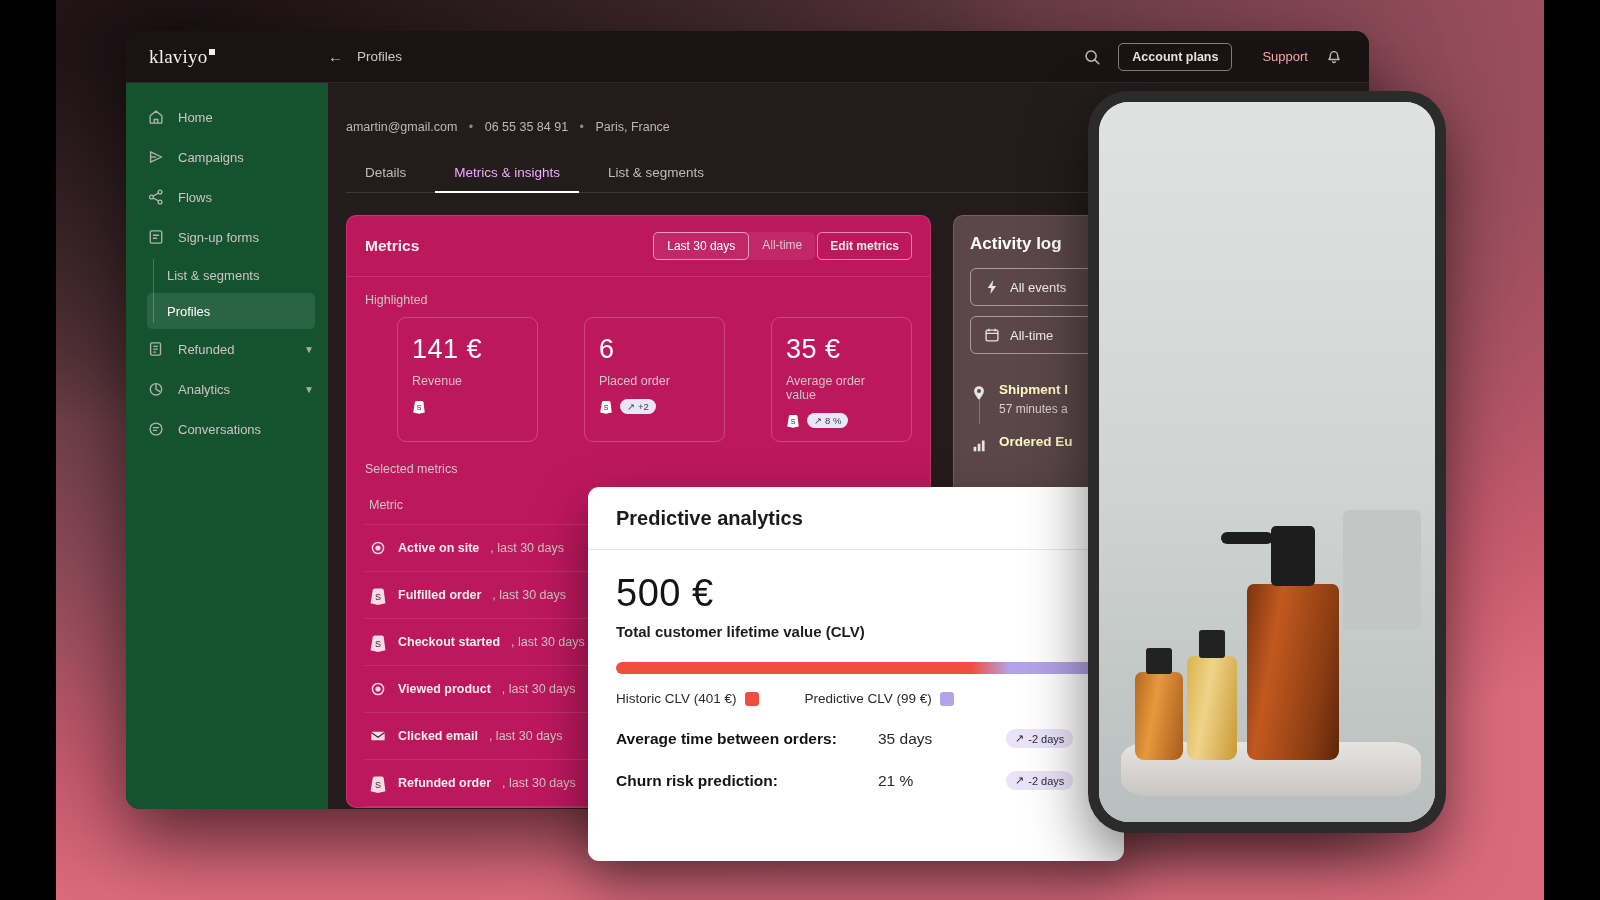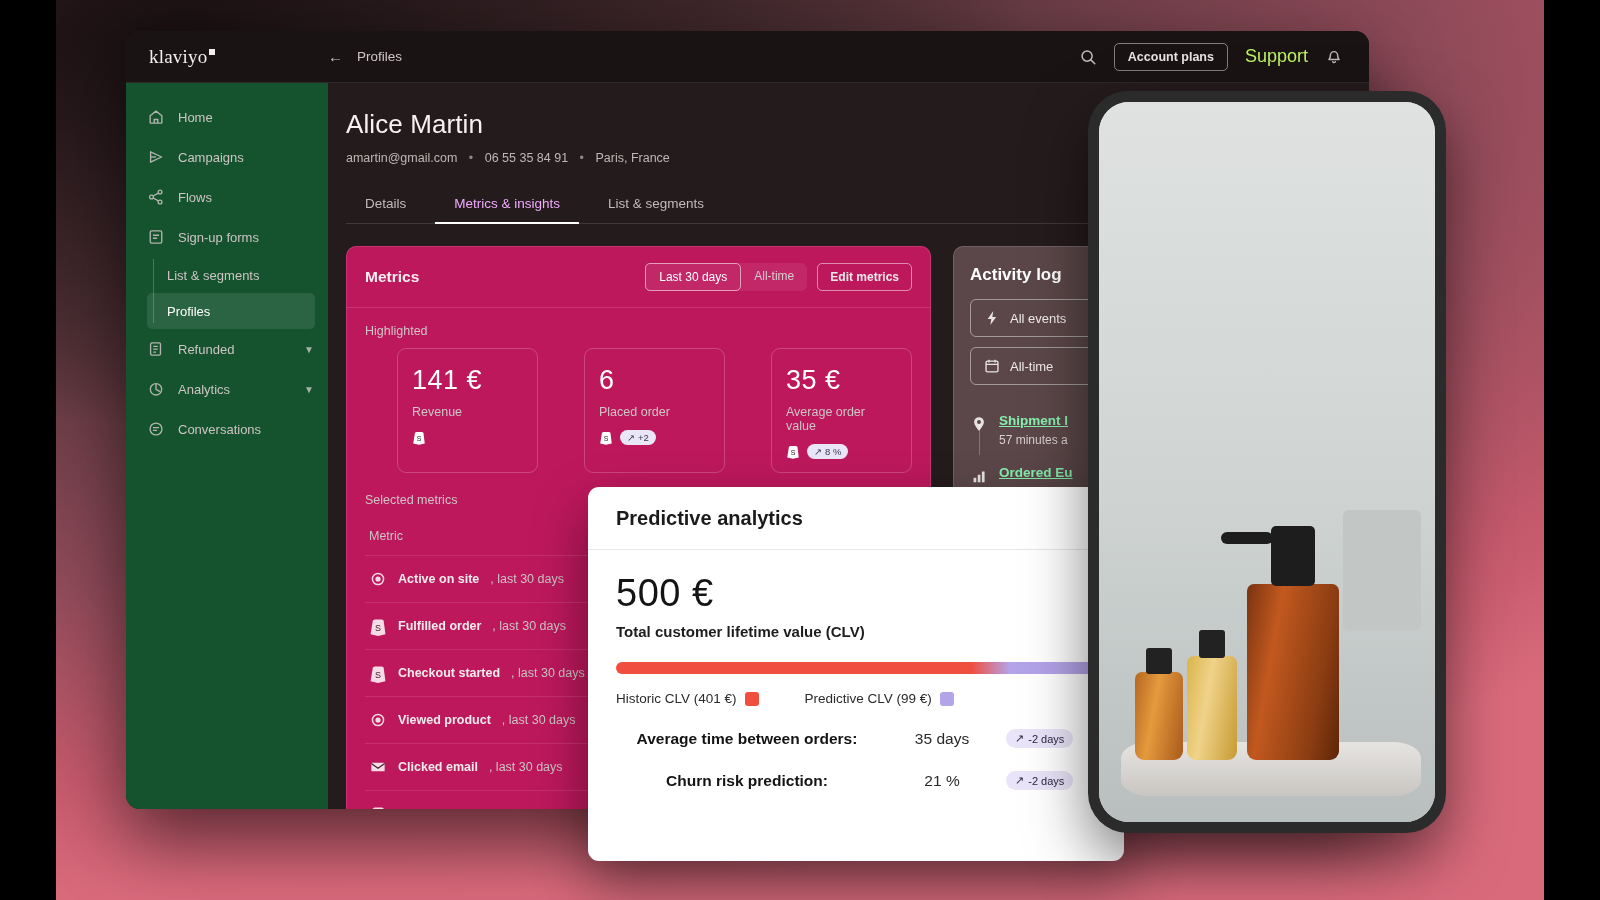--- a/index.html
+++ b/index.html
@@ -35,21 +35,21 @@
   }
   .brand .sq{ display:inline-block; width:6px; height:6px; background:#f3eeee; vertical-align:super; margin-left:2px;}
   .backnav{ display:flex; align-items:center; gap:14px; color:#cfc7c7; font-size:13.5px; }
   .backnav .arr{ font-size:15px; color:#cfc7c7; }
   .top-right{ margin-left:auto; display:flex; align-items:center; gap:17px; padding-right:26px; }
   .ic{ width:18px; height:18px; display:inline-block; opacity:.85; }
   .btn-outline{
     border:1px solid rgba(255,255,255,.45); border-radius:5px; color:#e9e3e3;
     font-size:12.5px; padding:6px 13px; font-weight:600;
   }
-  .top-link{ color:#bef264; font-size:18px; }
+  .top-link{ color:#fca5a5; font-size:13px;margin-left:13px; }
 
   .app-body{ display:flex; height:726px; }
 
   
   .side{ width:202px; background:#14532d; padding-top:14px; flex:0 0 202px; }
   .snav{ display:flex; align-items:center; gap:13px; height:40px; padding:0 14px 0 21px; color:#cdc4c4; font-size:13px; }
   .snav .chev{ margin-left:auto; font-size:10px; opacity:.8; }
   .sub-wrap{ position:relative; padding-left:21px; }
   .sub-wrap:before{ content:""; position:absolute; left:27px; top:2px; bottom:6px; width:1px; background:rgba(255,255,255,.22); }
   .ssub{ display:flex; align-items:center; height:36px; padding-left:20px; color:#cdc4c4; font-size:13px; border-radius:5px; margin-right:13px; }
@@ -64,21 +64,21 @@
   .tab{ padding:9px 19px 12px; color:#c3baba; font-size:13.5px; position:relative; }
   .tab.on{ color:#f0abfc; font-weight:400; }
   .tab.on:after{ content:""; position:absolute; left:0; right:0; bottom:-1px; height:2px; background:#fff; }
 
   .panels{ display:flex; gap:22px; margin-top:22px; }
 
   .card{ background:#be185d; border:1px solid rgba(255,255,255,.13); border-radius:10px; }
   .metrics{ width:585px; }
   .m-head{ display:flex; align-items:center; padding:16px 18px; border-bottom:1px solid rgba(255,255,255,.12); }
   .m-title{ color:#f4efef; font-size:15.5px; font-weight:600; }
-  .m-head .right{ margin-left:auto; display:flex; align-items:center; gap:10px; }
+  .m-head .right{ margin-left:auto; display:flex; align-items:center; gap:2px; }
   .seg{ display:flex; background:rgba(255,255,255,.07); border-radius:6px; }
   .seg div{ font-size:12px; color:#d6cdcd; padding:6px 13px; }
   .seg div.on{ border:1px solid rgba(255,255,255,.55); border-radius:5px; color:#fff; }
   .edit-btn{ border:1px solid rgba(255,255,255,.5); border-radius:5px; color:#efeaea; font-size:12px; padding:6px 12px; font-weight:600; }
 
   .sec-label{ color:#cfc5c5; font-size:12.5px; padding:16px 18px 10px; }
   .hl-row{ display:flex; gap:14px; padding:0 18px 4px; }
   .hl{ flex:1; border:1px solid rgba(255,255,255,.2); border-radius:9px; padding:16px 14px 13px;margin-left:32px; }
   .hl .big{ color:#fff; font-size:27px; font-weight:300; letter-spacing:.5px; }
   .hl .lab{ color:#cfc6c6; font-size:12.5px; margin-top:9px; }
@@ -91,39 +91,39 @@
   .mrow{ display:flex; align-items:center; gap:11px; padding:14px 4px; border-bottom:1px solid rgba(255,255,255,.11); font-size:12.5px; color:#e7e0e0; }
   .mrow .nm{ font-weight:700; color:#f2ecec; }
   .mrow .sfx{ color:#cec4c4; font-weight:400; }
 
   
   .act{ width:320px; background:#5b4749; border:1px solid rgba(255,255,255,.14); border-radius:10px; padding:18px 16px; }
   .act h3{ color:#fff; font-size:17px; font-weight:700; margin-bottom:14px; }
   .act .filt{ border:1px solid rgba(255,255,255,.45); border-radius:6px; display:flex; align-items:center; gap:9px; padding:9px 12px; color:#f2ecec; font-size:13px; margin-bottom:10px; }
   .evt{ display:flex; gap:11px; padding-top:18px; position:relative; }
   .evt .ic2{ margin-top:2px; }
-  .evt .t1{ color:#86efac; font-size:13.5px; font-weight:700;text-decoration:underline; }
+  .evt .t1{ color:#fef9c3; font-size:13.5px; font-weight:700; }
   .evt .t2{ color:#d8cfcf; font-size:12px; margin-top:5px; }
   .evt .line{ position:absolute; left:9px; top:28px; bottom:-8px; width:1px; background:rgba(255,255,255,.25); }
 
   
   .pred{
     position:absolute; left:588px; top:487px; width:536px; height:374px;
     background:#fff; border-radius:11px; box-shadow:0 24px 55px rgba(0,0,0,.45); overflow:hidden;
   }
   .pred-h{ padding:20px 28px 19px; border-bottom:1px solid #e7e7e7; }
   .pred-h h2{ font-size:20px; color:#1b1b1b; font-weight:600; }
   .pred-b{ padding:22px 28px 0; }
   .clv{ font-size:38px; color:#141414; font-weight:400; letter-spacing:.5px; }
   .clv-sub{ font-size:15px; color:#1d1d1d; font-weight:700; margin-top:8px; }
   .bar{ height:12px; border-radius:7px; margin-top:22px; background:linear-gradient(90deg,#f04e3e 0%,#f04e3e 74%,#b3a3e8 82%,#b3a3e8 100%); }
   .legend{ display:flex; gap:46px; margin-top:17px; font-size:13.5px; color:#2b2b2b; }
   .legend span{ display:flex; align-items:center; gap:8px; }
   .sw{ width:14px; height:14px; border-radius:3px; display:inline-block; }
-  .prow{ display:flex; align-items:center; margin-top:23px; font-size:15.5px;text-align:center; }
+  .prow{ display:flex; align-items:center; margin-top:23px; font-size:15.5px; }
   .prow .k{ font-weight:700; color:#141414; width:262px; }
   .prow .v{ color:#2a2a2a; width:128px; }
   .badge{ background:#e9e4f8; color:#2c2742; border-radius:10px; font-size:11px; padding:3px 9px; display:flex; align-items:center; gap:4px; }
 
   
   .phone{
     position:absolute; left:1088px; top:91px; width:358px; height:742px;
     background:#2b2b2b; border-radius:40px; padding:11px;
     box-shadow:0 26px 60px rgba(0,0,0,.5);
   }
@@ -237,21 +237,20 @@
         <div class="snav">
           <span class="ic"><svg viewBox="0 0 20 20" fill="none" stroke="#cdc4c4" stroke-width="1.5">
                 <circle cx="10" cy="10" r="6.6"></circle>
                 <path d="M6.6 8.4h6.8M6.6 11.6h4.6"></path>
               </svg></span>
           <span>Conversations</span>
         </div>
       </div>
 
       <div class="main">
-        <div class="pname">Alice Martin</div>
         <div class="pmeta">
           <span>amartin@gmail.com</span>
           <span class="dot">•</span>
           <span>06 55 35 84 91</span>
           <span class="dot">•</span>
           <span>Paris, France</span>
         </div>
 
         <div class="tabs">
           <div class="tab">Details</div>

